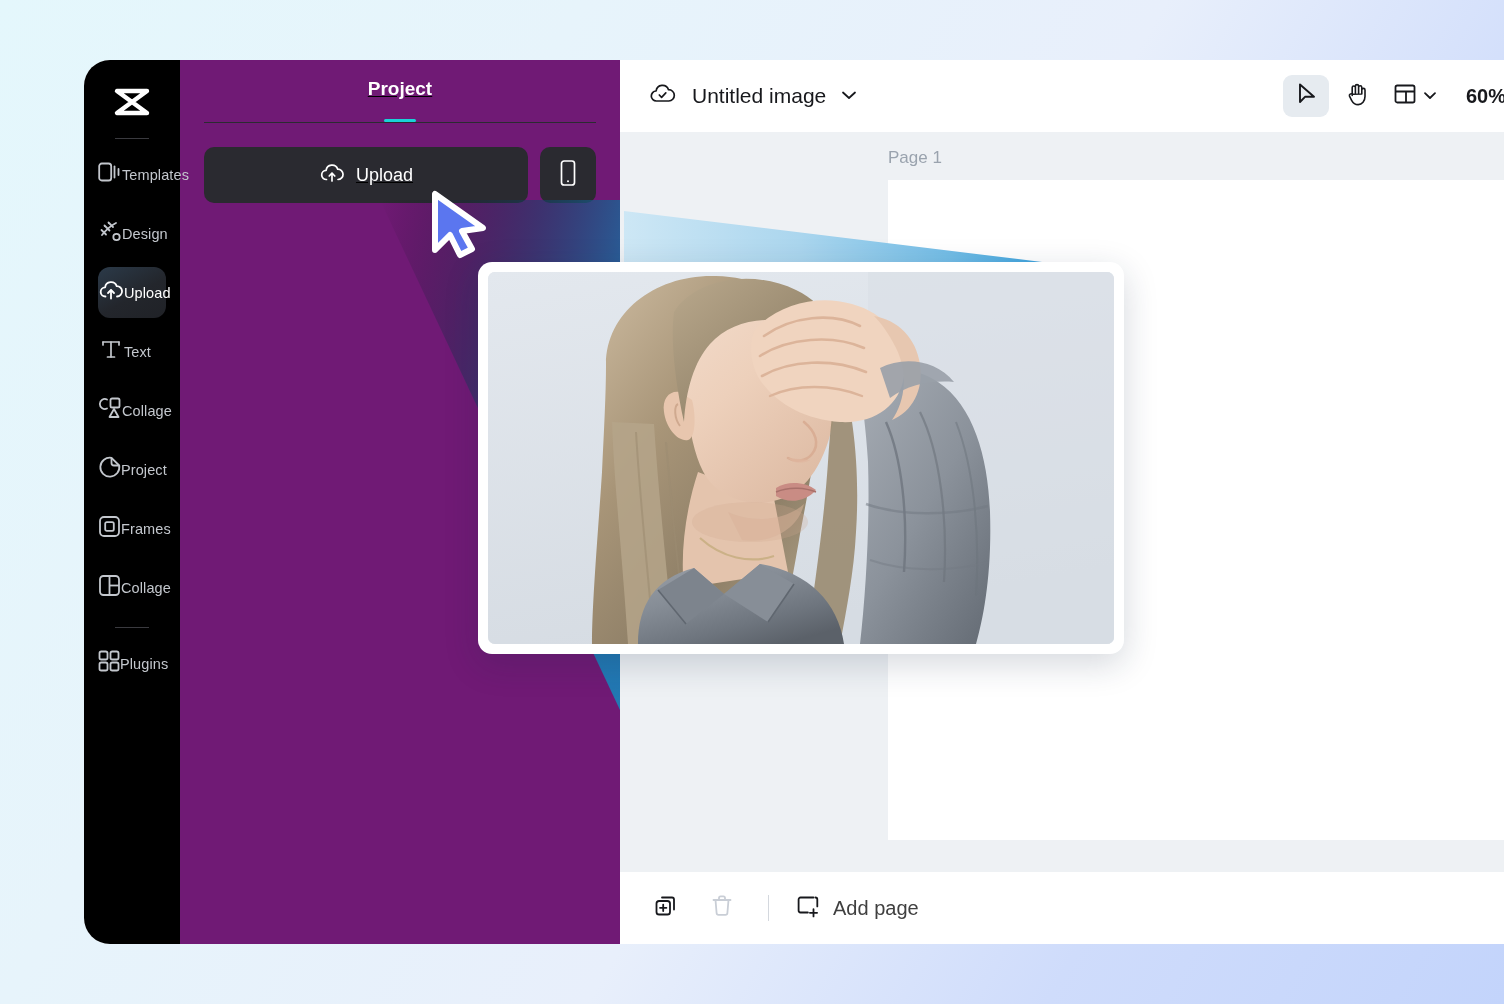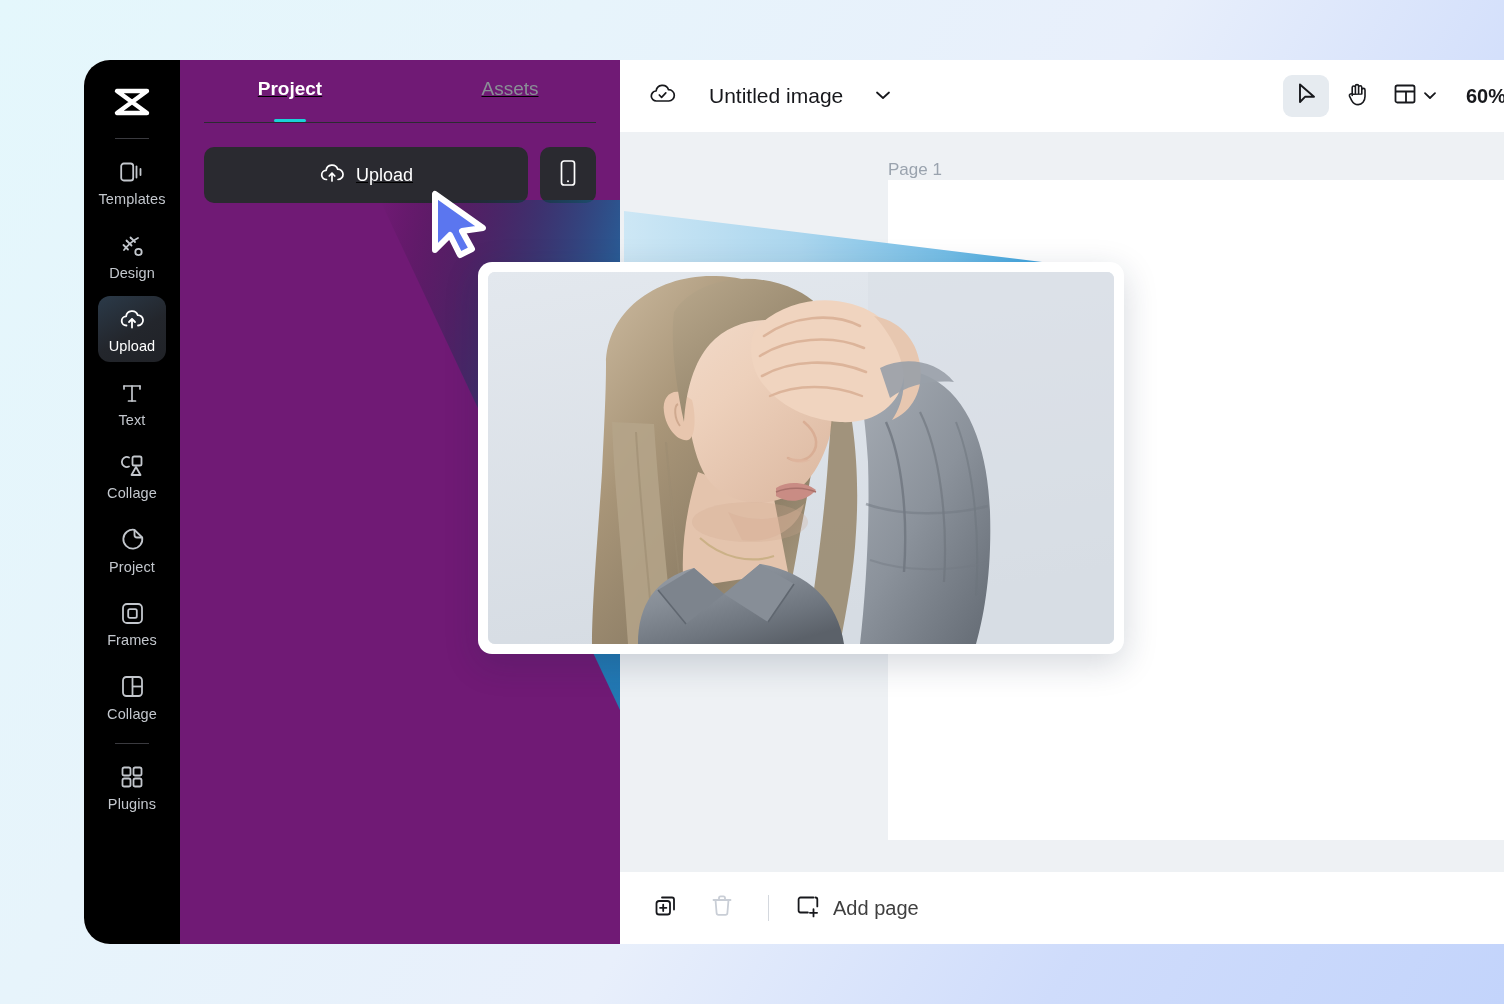--- a/index.html
+++ b/index.html
@@ -44,21 +44,21 @@
   .rail-divider {
     width: 34px; height: 1px;
     background: #3a3a3f;
     margin: 6px 0 10px 0;
   }
   .rail-item {
     width: 68px;
     padding: 10px 0 8px 0;
     margin-bottom: 8px;
     border-radius: 12px;
-    display: flex; flex-direction: column; align-items: center;
+    display: flex; align-items: center;
     cursor: pointer;
     color: #c3c7cd;
   }
   .rail-item.active {
     background: linear-gradient(150deg, #2b3a49 0%, #23262c 55%, #202227 100%);
     color: #ffffff;
   }
   .rail-icon {
     width: 26px; height: 26px;
     display: flex; align-items: center; justify-content: center;
@@ -148,21 +148,21 @@
     position: relative;
   }
   #topbar {
     height: 72px;
     flex: 0 0 72px;
     background: #ffffff;
     display: flex; align-items: center;
     padding: 0 18px 0 28px;
   }
   #doc-title-wrap {
-    display: flex; align-items: center; gap: 31px;
+    display: flex; align-items: center; gap: 14px;
     cursor: pointer;
     justify-content: space-between;
   }
   #doc-title {
     font-size: 21px; color: #17181c;
   }
   #topbar-spacer { flex: 1; }
   #tools { display: flex; align-items: center; gap: 6px; }
   .tool-btn {
     width: 46px; height: 42px;
@@ -183,21 +183,21 @@
   }
 
   #canvas-area {
     flex: 1 1 auto;
     background: #eef1f4;
     position: relative;
     overflow: hidden;
   }
   #page-label {
     position: absolute;
-    left: 268px; top: 28px;
+    left: 268px; top: 16px;
     font-size: 17px;
     color: #9aa3ae;
   }
   #page-sheet {
     position: absolute;
     left: 268px; top: 48px;
     width: 672px; height: 660px;
     background: #ffffff;
   }
 
@@ -390,21 +390,20 @@
             <stop offset="0" stop-color="#0b0b0e" stop-opacity="0"></stop>
             <stop offset="0.55" stop-color="#13466b" stop-opacity="0.55"></stop>
             <stop offset="1" stop-color="#1e7db6" stop-opacity="0.95"></stop>
           </linearGradient>
         </defs>
         <path d="M200 140 L440 140 L440 650 Z" fill="url(#pbeam)"></path>
       </svg>
 
       <div id="tabs">
         <div class="tab active">Project</div>
-        <div class="tab inactive">Assets</div>
       </div>
       <div id="tab-underline"></div>
 
       <div id="upload-row">
         <div id="upload-btn">
           <span>
             <svg width="26" height="22" viewBox="0 0 26 22">
               <path d="M7.5 17.5 a4.6 4.6 0 0 1 -0.4 -9.2 a6 6 0 0 1 11.6 -1.2 a4.7 4.7 0 0 1 0.3 10.4" fill="none" stroke="#ffffff" stroke-width="1.7" stroke-linecap="round" stroke-linejoin="round"></path>
               <path d="M13 19 v-7.5" stroke="#ffffff" stroke-width="1.7" stroke-linecap="round"></path>
               <path d="M10.2 14 l2.8 -2.8 l2.8 2.8" fill="none" stroke="#ffffff" stroke-width="1.7" stroke-linecap="round" stroke-linejoin="round"></path>

